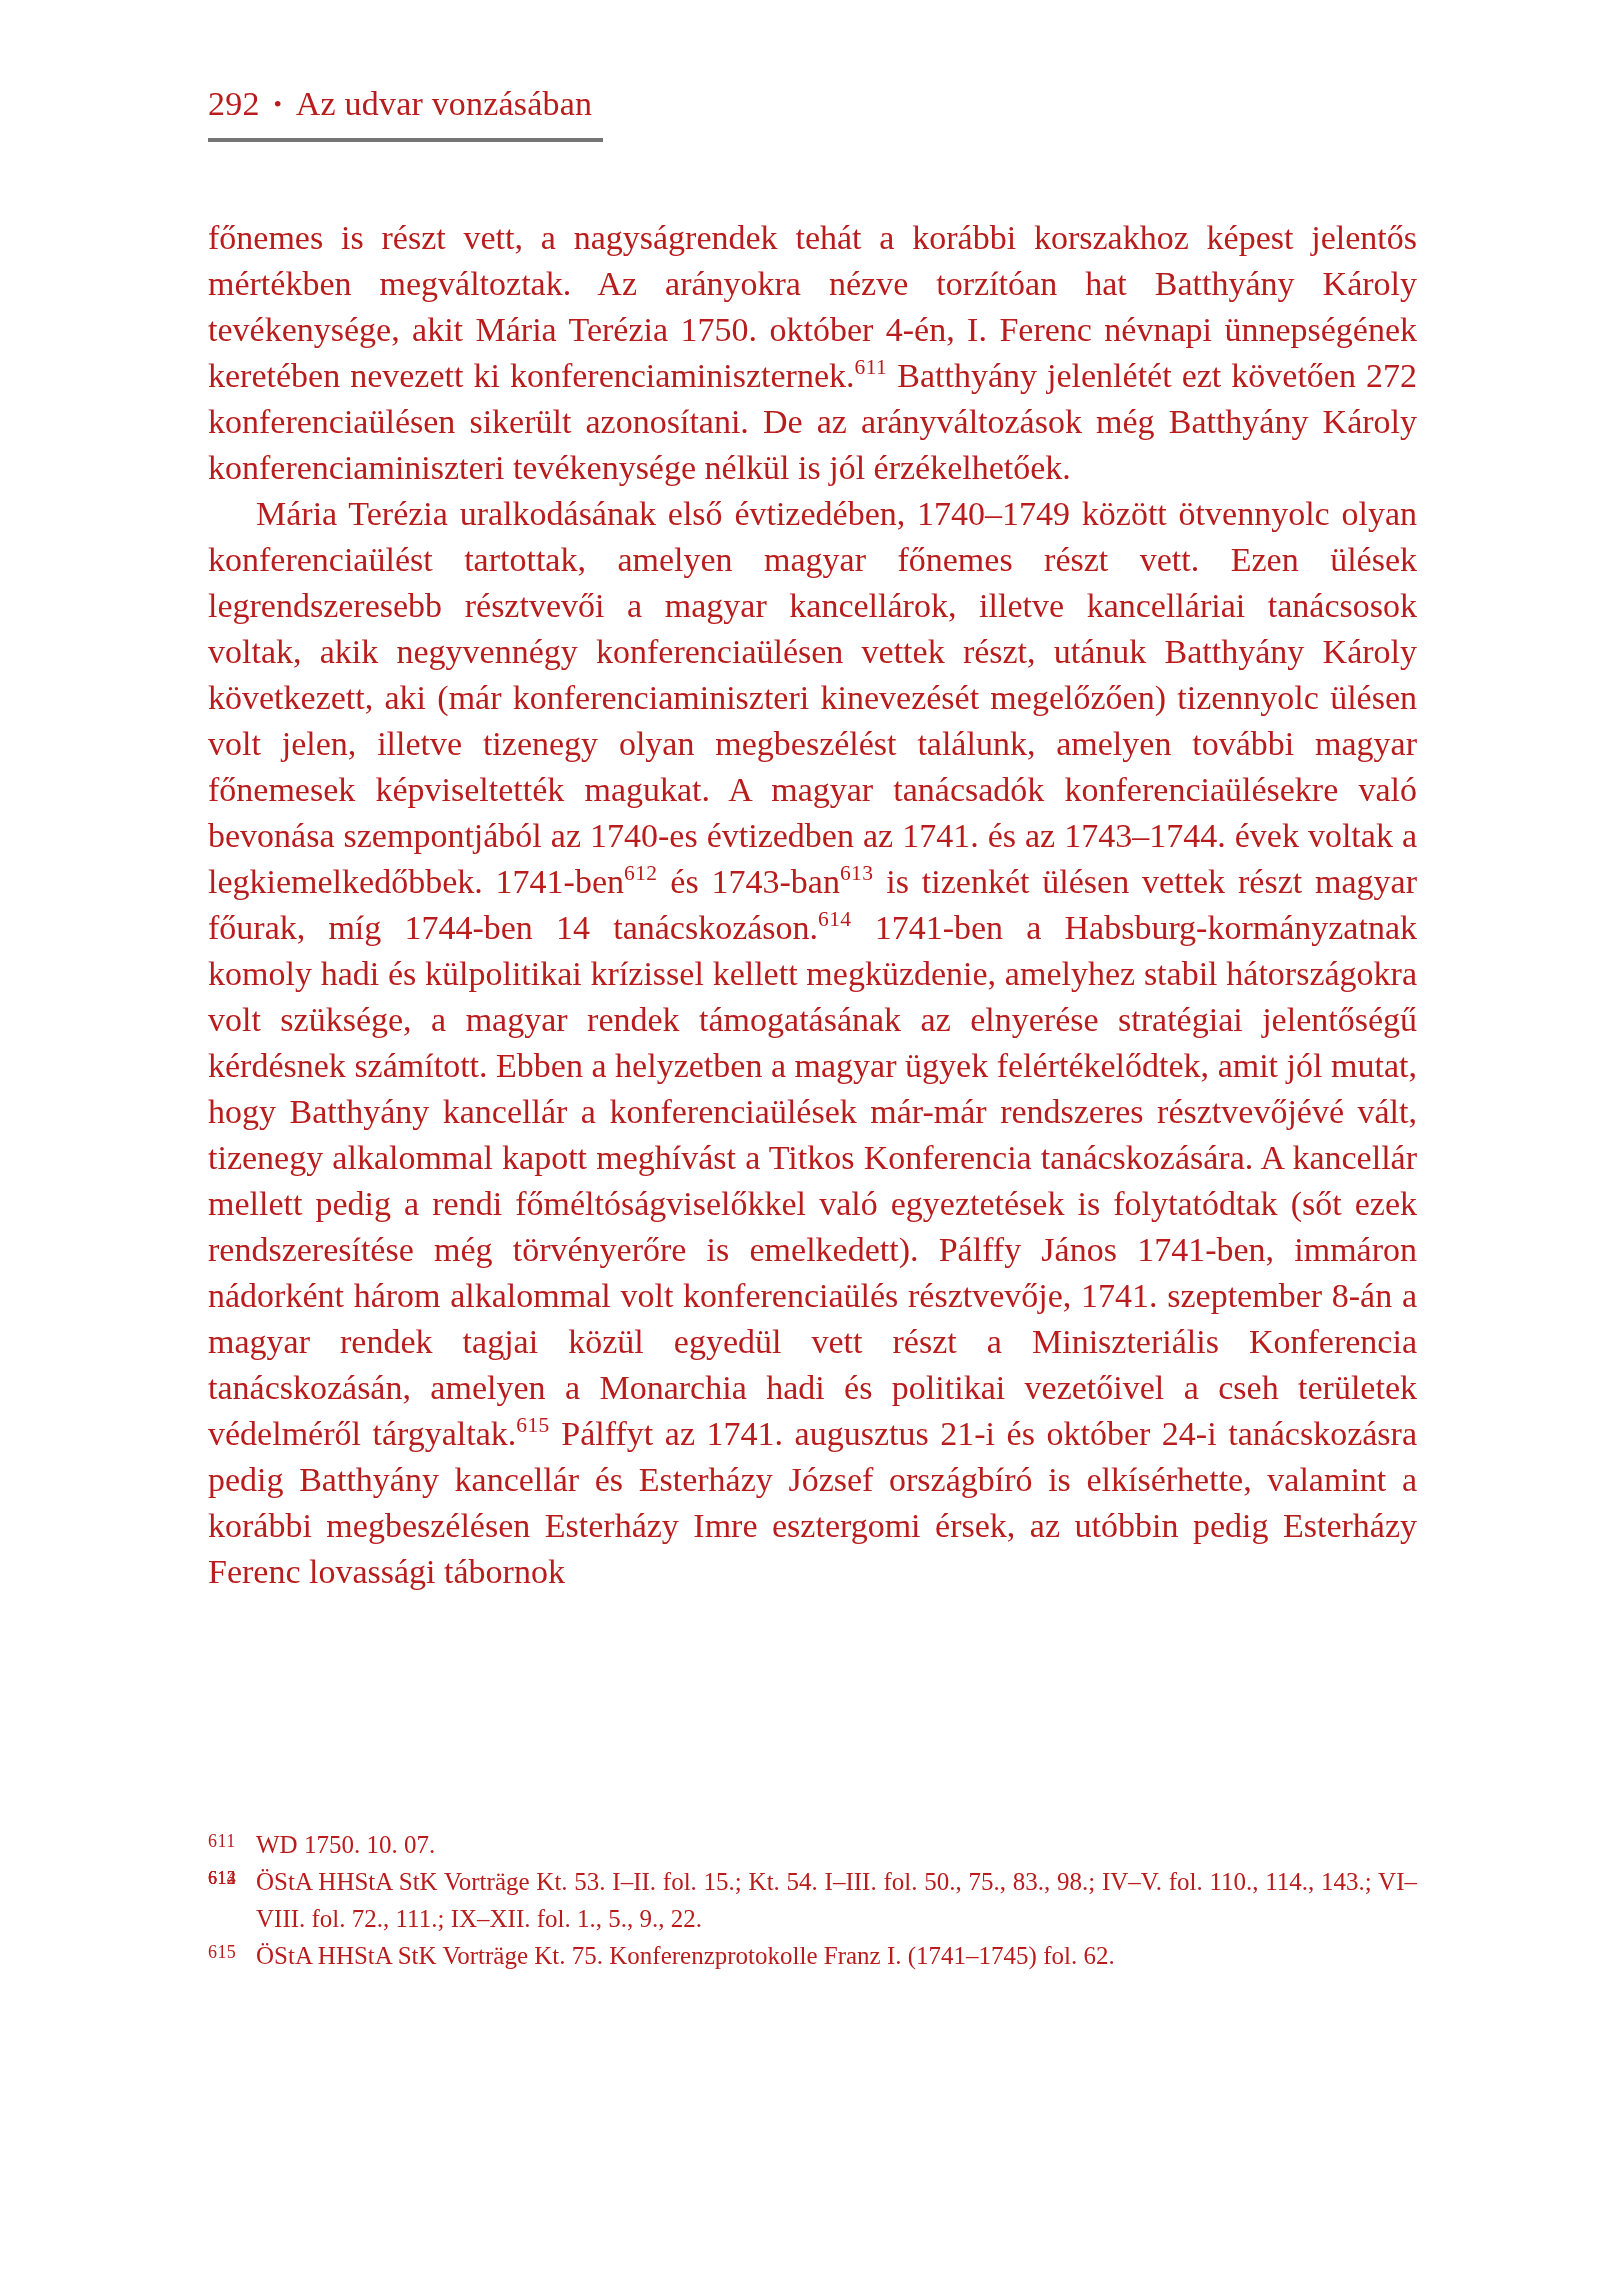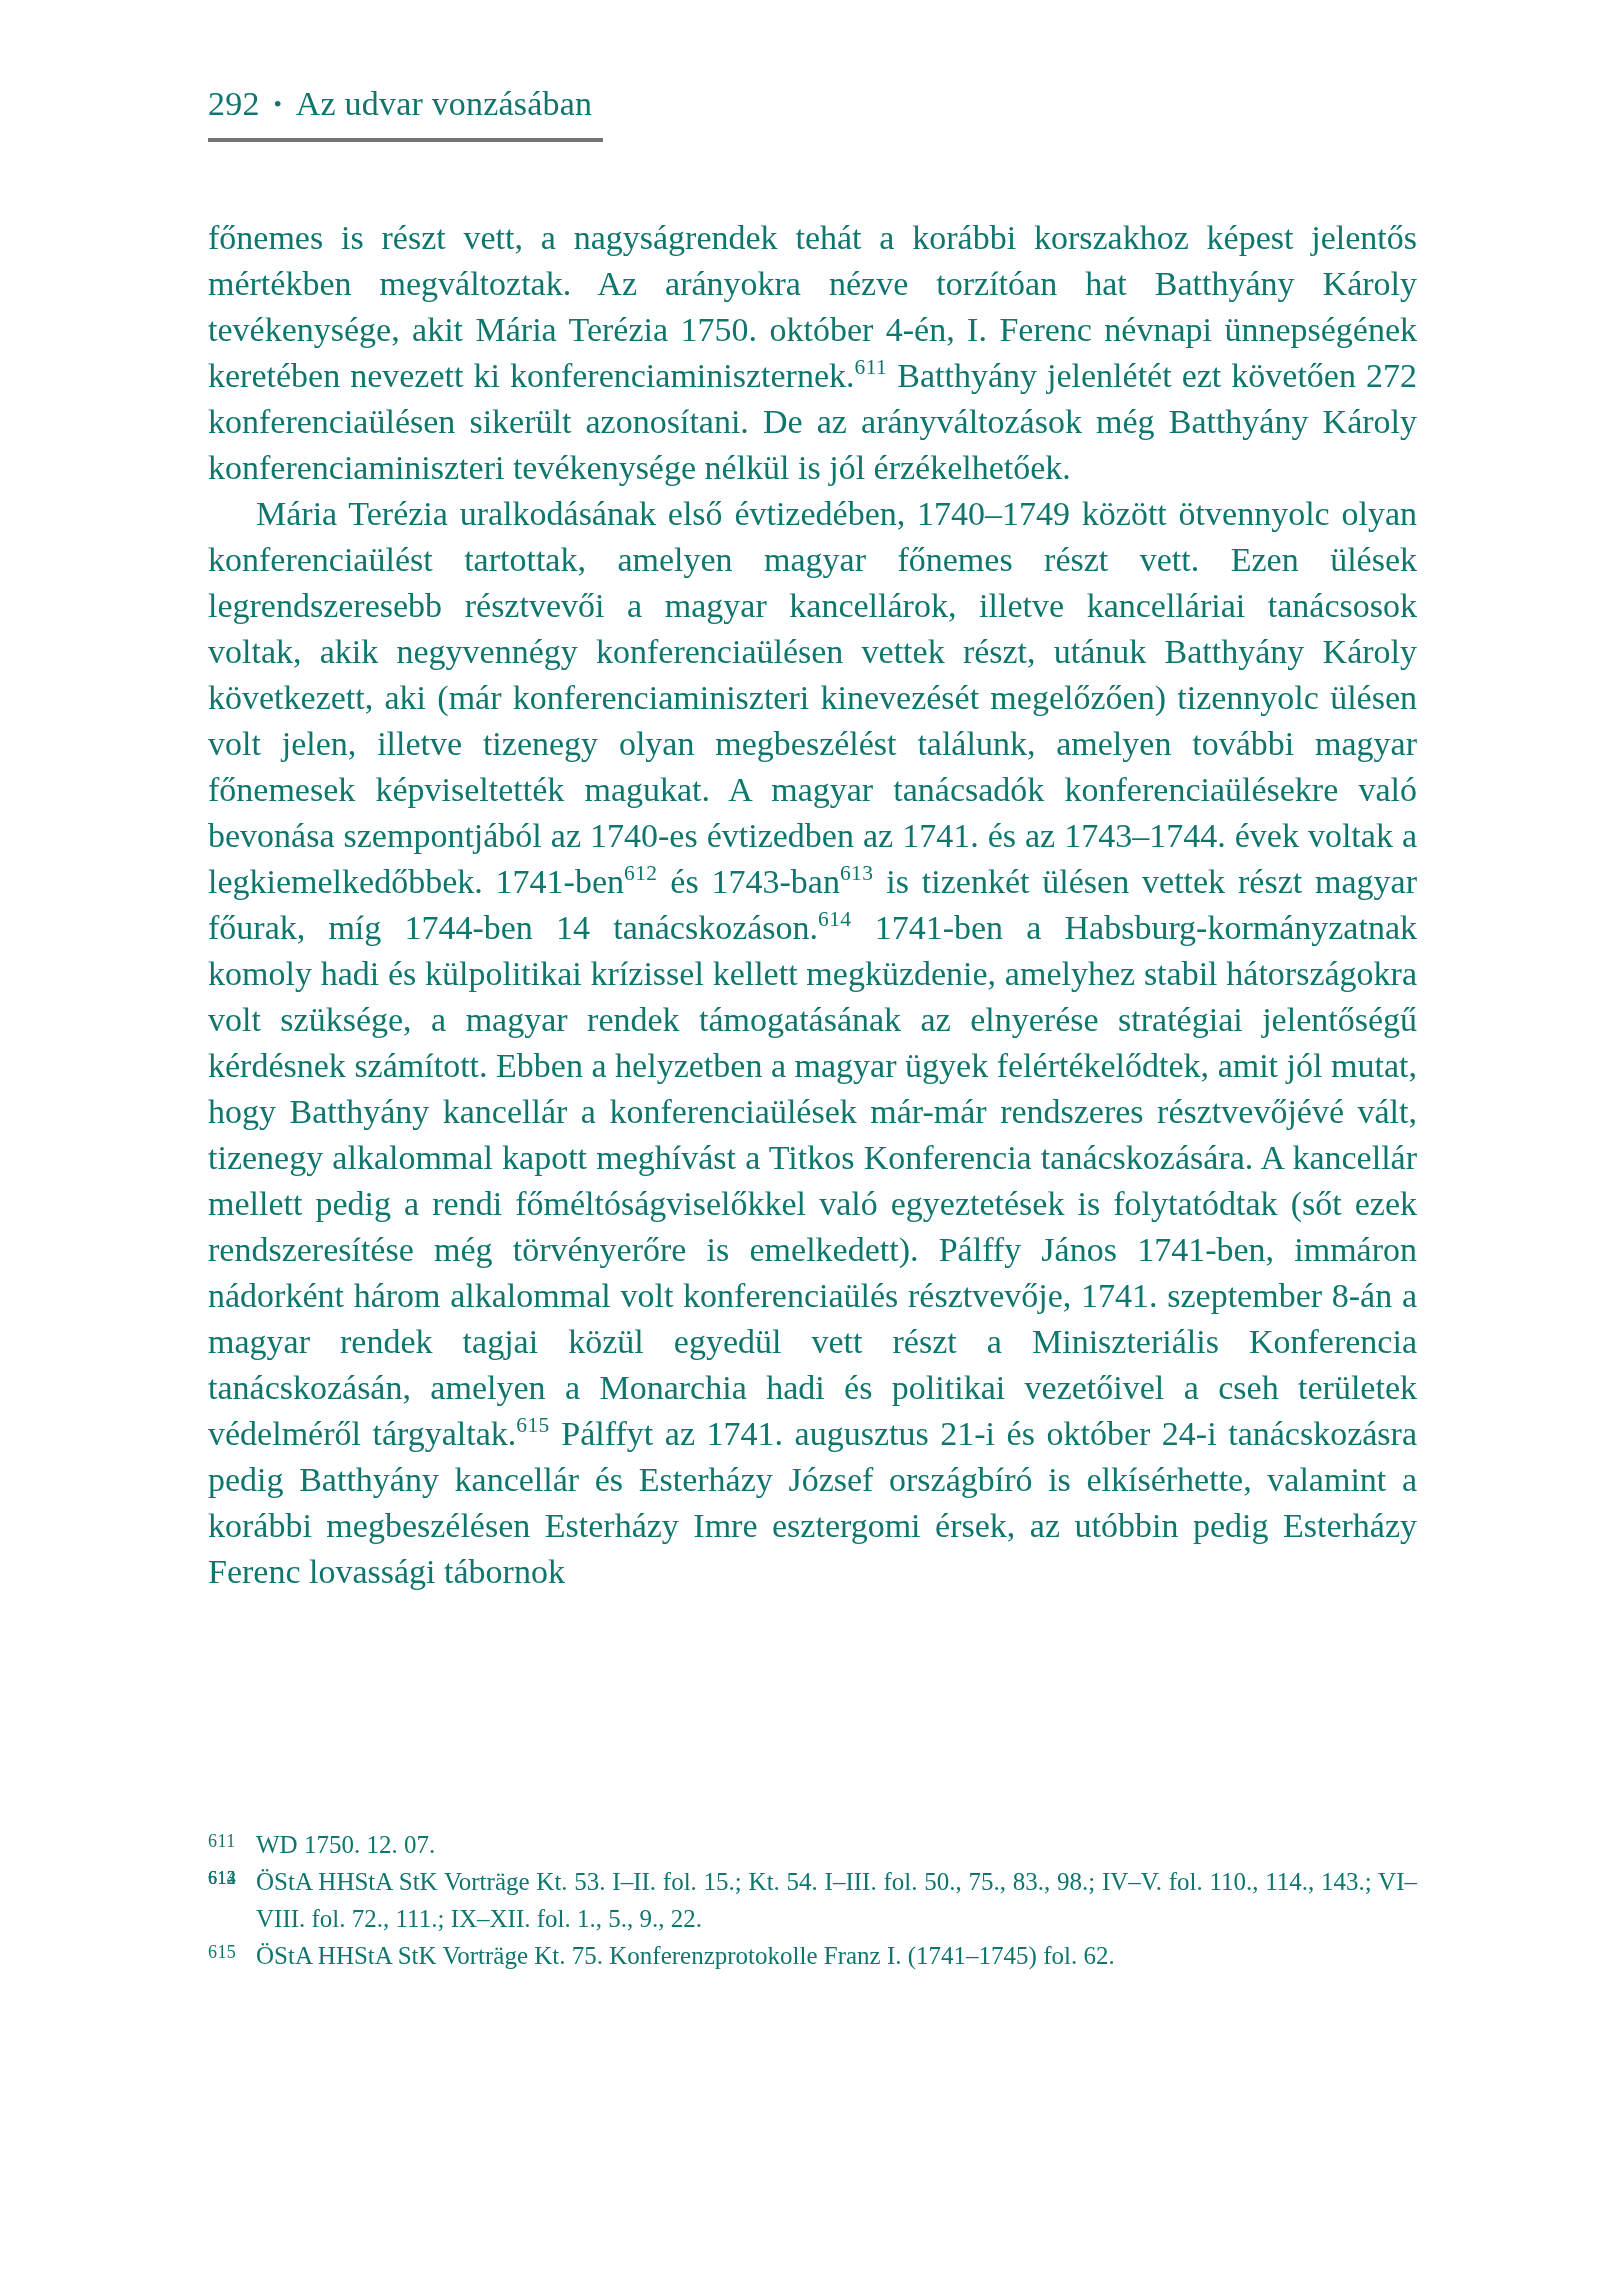--- a/index.html
+++ b/index.html
@@ -5,21 +5,21 @@
   html, body {
     margin: 0;
     padding: 0;
     background: #ffffff;
   }
   .page {
     position: relative;
     width: 1605px;
     height: 2295px;
     background: #ffffff;
-    color: #0f766e;
+    color: #b91c1c;
     font-family: "Liberation Serif", "DejaVu Serif", serif;
     overflow: hidden;
   }
   
   .running-header {
     position: absolute;
     left: 208px;
     top: 84px;
     width: 1209px;
     font-size: 34px;
@@ -97,21 +97,21 @@
     <span>292</span><span class="bullet">•</span><span>Az udvar vonzásában</span>
     <div class="header-rule"></div>
   </header>
 
   <main class="body-text">
       <p class="">főnemes is részt vett, a nagyságrendek tehát a korábbi korszakhoz képest jelentős mértékben megváltoztak. Az arányokra nézve torzítóan hat Batthyány Károly tevékenysége, akit Mária Terézia 1750. október 4-én, I. Ferenc névnapi ünnepségének keretében nevezett ki konferenciaminiszternek.<sup class="fnref">611</sup> Batthyány jelenlétét ezt követően 272 konferenciaülésen sikerült azonosítani. De az arányváltozások még Batthyány Károly konferenciaminiszteri tevékenysége nélkül is jól érzékelhetőek.</p>
       <p class="indent">Mária Terézia uralkodásának első évtizedében, 1740–1749 között ötvennyolc olyan konferenciaülést tartottak, amelyen magyar főnemes részt vett. Ezen ülések legrendszeresebb résztvevői a magyar kancellárok, illetve kancelláriai tanácsosok voltak, akik negyvennégy konferenciaülésen vettek részt, utánuk Batthyány Károly következett, aki (már konferenciaminiszteri kinevezését megelőzően) tizennyolc ülésen volt jelen, illetve tizenegy olyan megbeszélést találunk, amelyen további magyar főnemesek képviseltették magukat. A magyar tanácsadók konferenciaülésekre való bevonása szempontjából az 1740-es évtizedben az 1741. és az 1743–1744. évek voltak a legkiemelkedőbbek. 1741-ben<sup class="fnref">612</sup> és 1743-ban<sup class="fnref">613</sup> is tizenkét ülésen vettek részt magyar főurak, míg 1744-ben 14 tanácskozáson.<sup class="fnref">614</sup> 1741-ben a Habsburg-kormányzatnak komoly hadi és külpolitikai krízissel kellett megküzdenie, amelyhez stabil hátországokra volt szüksége, a magyar rendek támogatásának az elnyerése stratégiai jelentőségű kérdésnek számított. Ebben a helyzetben a magyar ügyek felértékelődtek, amit jól mutat, hogy Batthyány kancellár a konferenciaülések már-már rendszeres résztvevőjévé vált, tizenegy alkalommal kapott meghívást a Titkos Konferencia tanácskozására. A kancellár mellett pedig a rendi főméltóságviselőkkel való egyeztetések is folytatódtak (sőt ezek rendszeresítése még törvényerőre is emelkedett). Pálffy János 1741-ben, immáron nádorként három alkalommal volt konferenciaülés résztvevője, 1741. szeptember 8-án a magyar rendek tagjai közül egyedül vett részt a Miniszteriális Konferencia tanácskozásán, amelyen a Monarchia hadi és politikai vezetőivel a cseh területek védelméről tárgyaltak.<sup class="fnref">615</sup> Pálffyt az 1741. augusztus 21-i és október 24-i tanácskozásra pedig Batthyány kancellár és Esterházy József országbíró is elkísérhette, valamint a korábbi megbeszélésen Esterházy Imre esztergomi érsek, az utóbbin pedig Esterházy Ferenc lovassági tábornok</p>
     </main>
 
   <section class="footnotes">
-      <div class="footnote"><span class="fn-num">611</span><span class="fn-text">WD 1750. 12. 07.</span></div>
+      <div class="footnote"><span class="fn-num">611</span><span class="fn-text">WD 1750. 10. 07.</span></div>
       <div class="footnote"><span class="fn-num">612</span></div>
       <div class="footnote"><span class="fn-num">613</span></div>
       <div class="footnote"><span class="fn-num">614</span><span class="fn-text">ÖStA HHStA StK Vorträge Kt. 53. I–II. fol. 15.; Kt. 54. I–III. fol. 50., 75., 83., 98.; IV–V. fol. 110., 114., 143.; VI–VIII. fol. 72., 111.; IX–XII. fol. 1., 5., 9., 22.</span></div>
       <div class="footnote"><span class="fn-num">615</span><span class="fn-text">ÖStA HHStA StK Vorträge Kt. 75. Konferenzprotokolle Franz I. (1741–1745) fol. 62.</span></div>
     </section>
 
 </div>
 
 
 </body></html>

